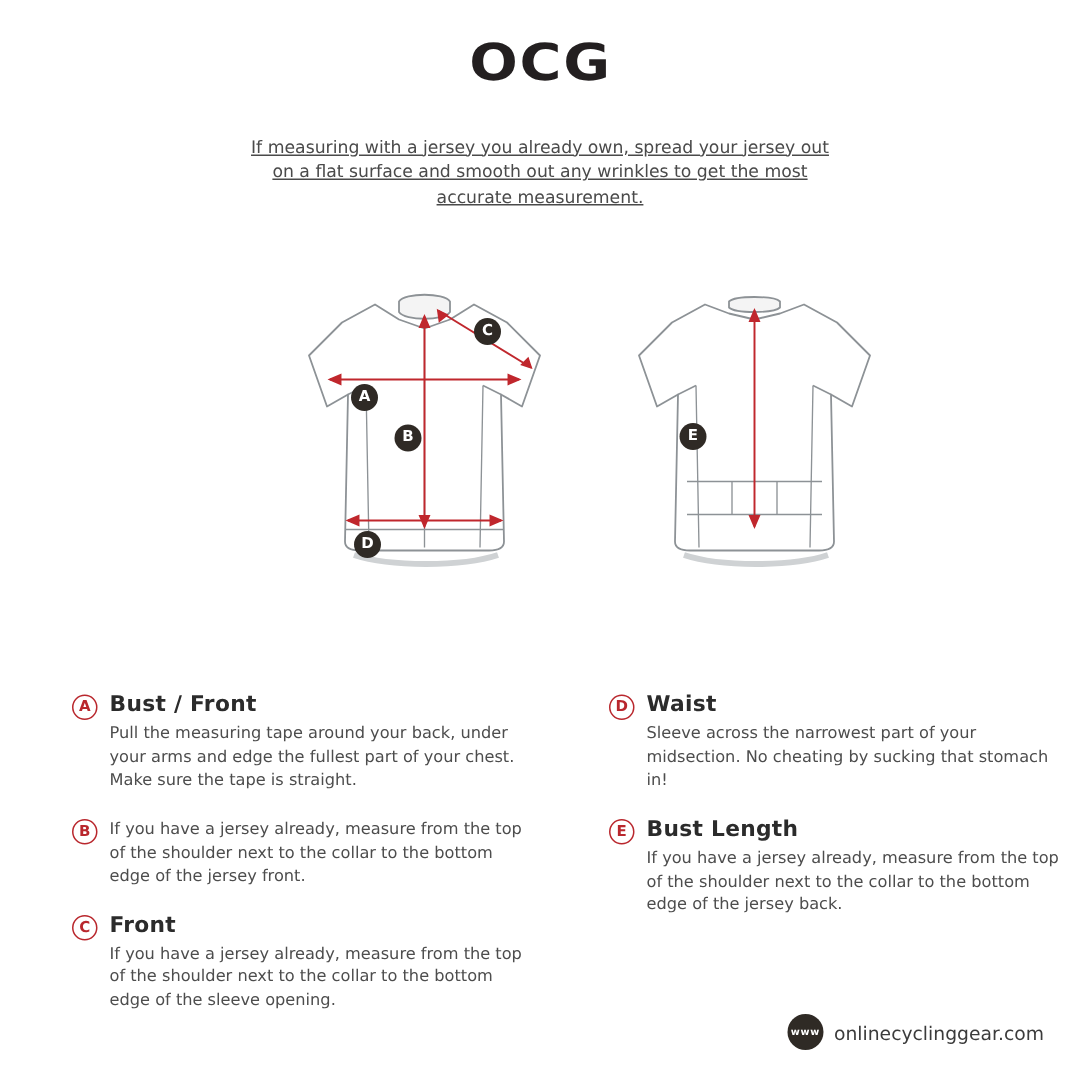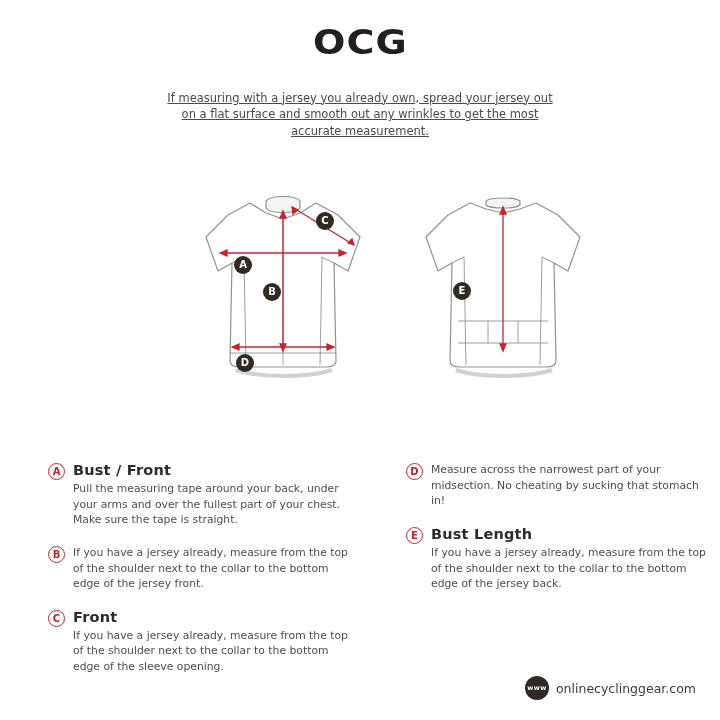--- a/index.html
+++ b/index.html
@@ -186,41 +186,42 @@
   <div class="marker m-d">D</div>
   <div class="marker m-e">E</div>
 
   <div class="legend">
 
     <div class="legend-col col-left">
 
       <div class="entry">
         <span class="entry-badge">A</span>
         <p class="entry-title">Bust / Front</p>
-        <p class="entry-desc">Pull the measuring tape around your back, under your arms and over the fullest part of your chest. Make sure the tape is straight.</p>
+        <p class="entry-desc">Pull the measuring tape around your back, under your arms and edge the fullest part of your chest. Make sure the tape is straight.</p>
       </div>
 
       <div class="entry">
         <span class="entry-badge">B</span>
         <p class="entry-desc">If you have a jersey already, measure from the top of the shoulder next to the collar to the bottom edge of the jersey front.</p>
       </div>
 
       <div class="entry">
         <span class="entry-badge">C</span>
         <p class="entry-title">Front</p>
         <p class="entry-desc">If you have a jersey already, measure from the top of the shoulder next to the collar to the bottom edge of the sleeve opening.</p>
       </div>
 
     </div>
 
     <div class="legend-col col-right">
 
       <div class="entry">
         <span class="entry-badge">D</span>
-        <p class="entry-desc">Measure across the narrowest part of your midsection. No cheating by sucking that stomach in!</p>
+        <p class="entry-title">Waist</p>
+        <p class="entry-desc">Sleeve across the narrowest part of your midsection. No cheating by sucking that stomach in!</p>
       </div>
 
       <div class="entry">
         <span class="entry-badge">E</span>
         <p class="entry-title">Bust Length</p>
         <p class="entry-desc">If you have a jersey already, measure from the top of the shoulder next to the collar to the bottom edge of the jersey back.</p>
       </div>
 
     </div>
   </div>

